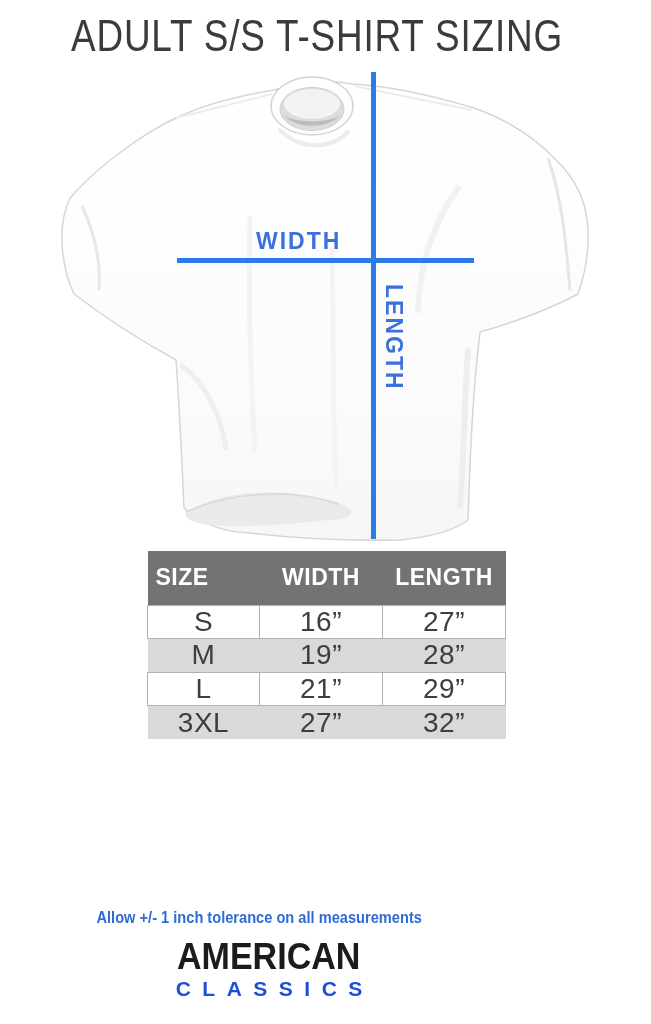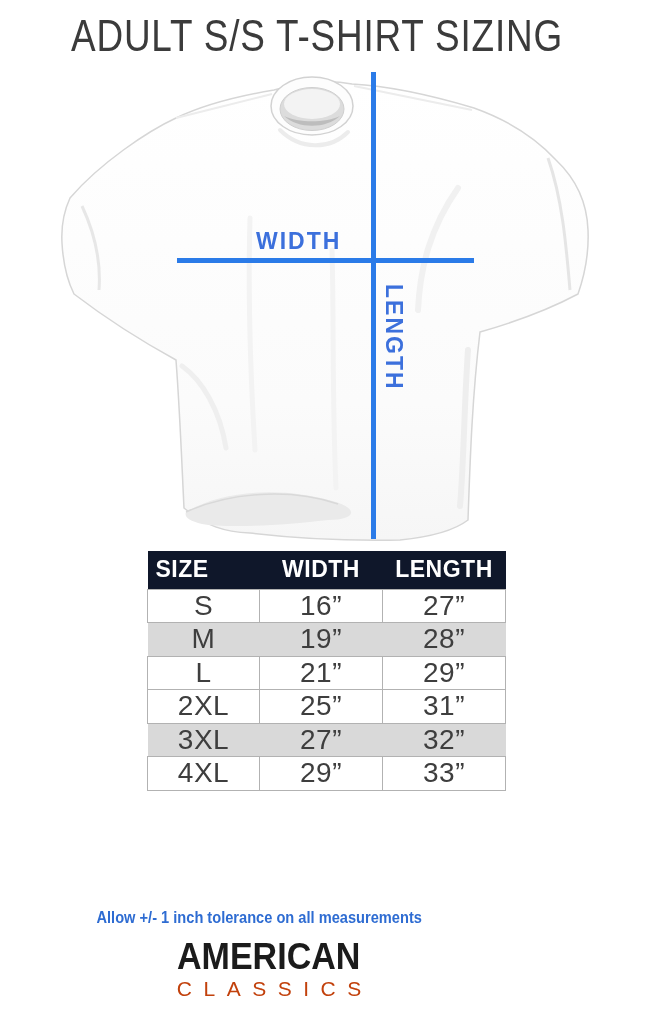--- a/index.html
+++ b/index.html
@@ -40,21 +40,21 @@
 
   
   .size-table {
     position:absolute; top:551px; left:147px;
     border-collapse:collapse; table-layout:fixed; width:358px;
   }
   .size-table col.c1 { width:112px; }
   .size-table col.c2 { width:123px; }
   .size-table col.c3 { width:123px; }
   .size-table th {
-    background:#0f172a; color:#ffffff; height:38px;
+    background:#737373; color:#ffffff; height:54px;
     font-size:23px; font-weight:700; letter-spacing:.5px; text-align:center;
   }
   .size-table th.first { text-align:left; padding-left:8px; }
   .size-table td {
     height:33.5px; text-align:center; font-size:28px; font-weight:400;
     color:#3e3e3e; line-height:1; letter-spacing:.5px;
   }
   .size-table tr.row-white td { background:#ffffff; border:1px solid #b2b2b2; }
   .size-table tr.row-gray  td { background:#d9d9d9; border:0; }
 
@@ -64,21 +64,21 @@
     display:inline-block; font-size:17px; font-weight:700; color:#2e6cd2;
     white-space:nowrap; transform:scaleX(.86); transform-origin:50% 50%;
   }
   .logo { position:absolute; top:938px; left:0; width:538px; text-align:center; }
   .logo-primary {
     display:inline-block; font-size:37px; font-weight:700; color:#1b1b1b;
     letter-spacing:0; white-space:nowrap; transform:scaleX(.92); transform-origin:50% 50%;
     line-height:1;
   }
   .logo-secondary {
-    margin-top:3px; font-size:21px; font-weight:400; color:#c2410c; line-height:1;
+    margin-top:3px; font-size:21px; font-weight:700; color:#1d4ed8; line-height:1;
   }
   .logo-secondary span { letter-spacing:11.5px; margin-right:-11.5px; }
 </style>
 </head>
 <body>
 
 <div class="title-wrap">
   <span class="title">ADULT S/S T-SHIRT SIZING</span>
 </div>
 
@@ -163,34 +163,24 @@
     <tr class="row-gray">
       <td>M</td>
       <td>19”</td>
       <td>28”</td>
     </tr>
     <tr class="row-white">
       <td>L</td>
       <td>21”</td>
       <td>29”</td>
     </tr>
-    <tr class="row-white">
-      <td>2XL</td>
-      <td>25”</td>
-      <td>31”</td>
-    </tr>
     <tr class="row-gray">
       <td>3XL</td>
       <td>27”</td>
       <td>32”</td>
-    </tr>
-    <tr class="row-white">
-      <td>4XL</td>
-      <td>29”</td>
-      <td>33”</td>
     </tr>
   </tbody>
 </table>
 
 <div class="note-wrap">
   <span class="note">Allow +/- 1 inch tolerance on all measurements</span>
 </div>
 
 <div class="logo">
   <div><span class="logo-primary">AMERICAN</span></div>

